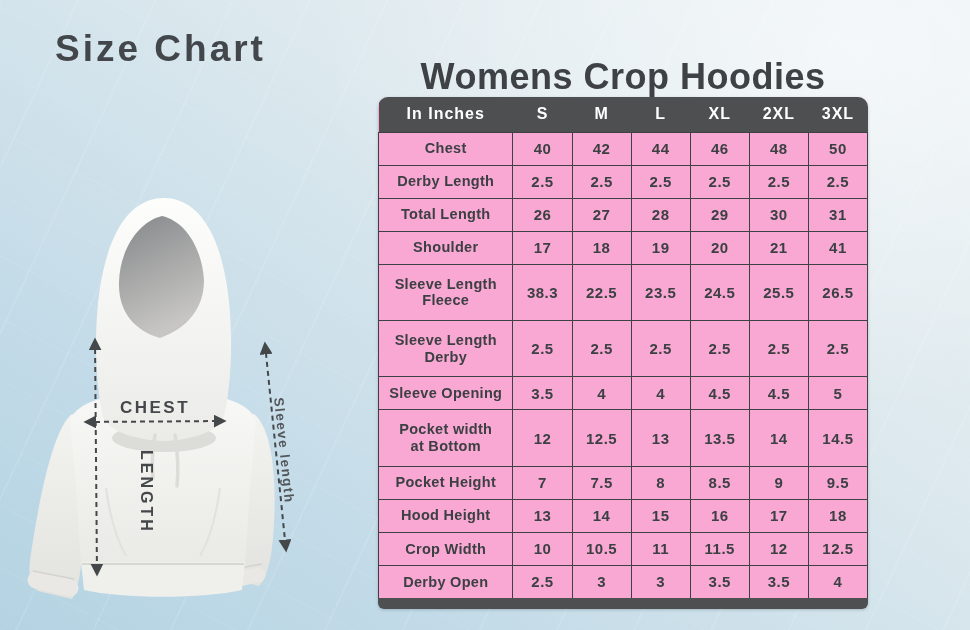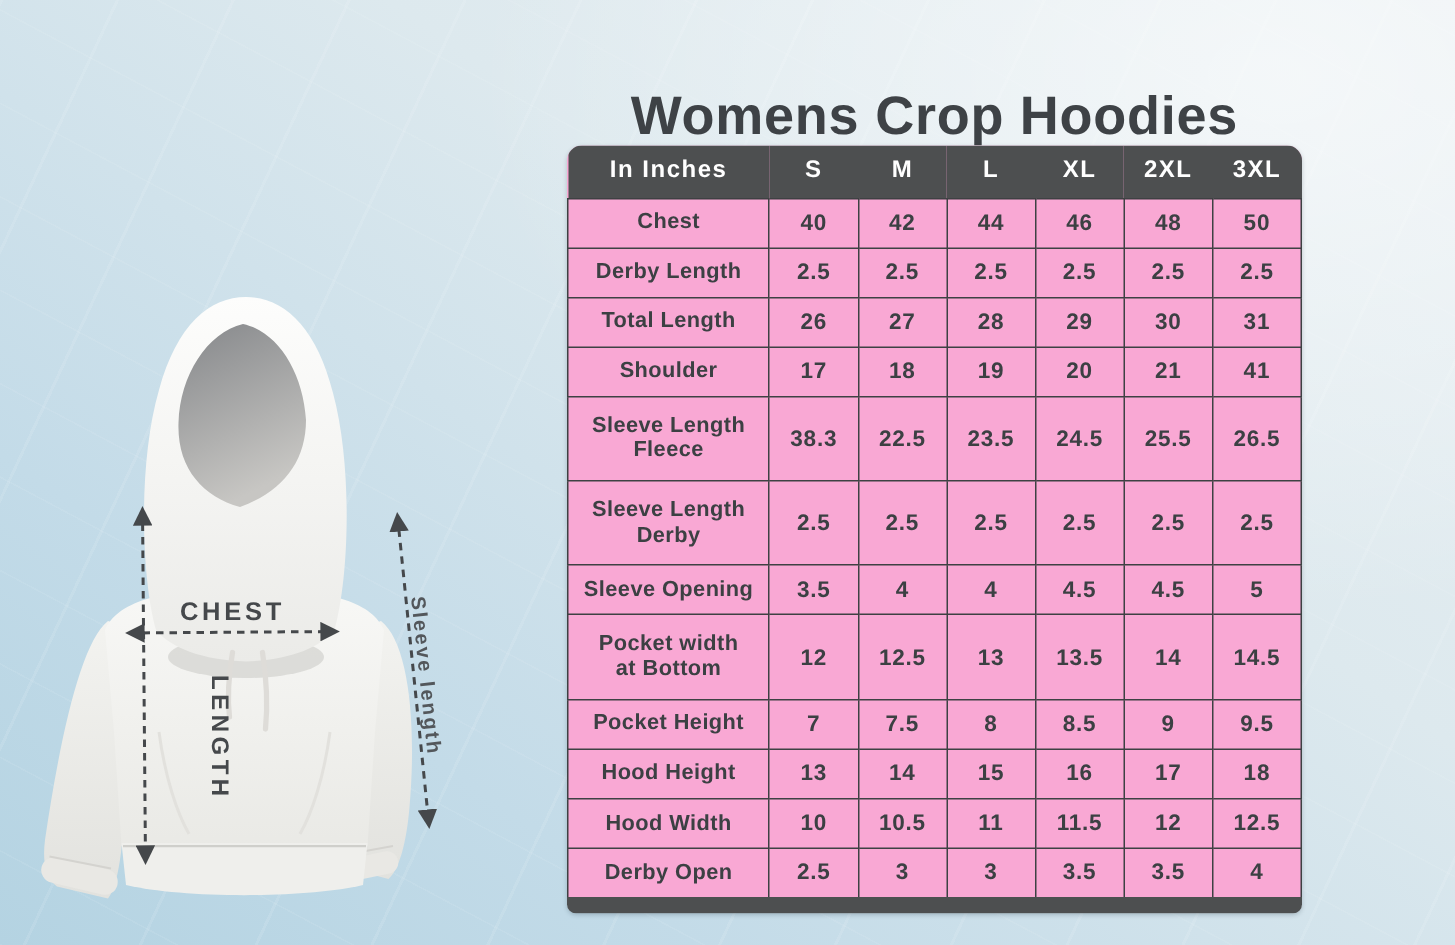--- a/index.html
+++ b/index.html
@@ -62,20 +62,21 @@
 
   .hoodie-figure{position:absolute;left:8px;top:188px;width:332px;height:442px;}
   svg text{font-family:"Liberation Sans", sans-serif;}
   .measure-label{fill:var(--arrow);font-weight:700;}
 </style>
 </head>
 <body>
 
 <div class="stage">
 
+  <div class="size-chart-title">Size Chart</div>
 
   <div class="hoodie-figure">
     <svg width="332" height="442" viewBox="0 0 332 442">
       <defs>
         <linearGradient id="gBody" x1="0" y1="0" x2="0" y2="1">
           <stop offset="0" stop-color="#f8f8f6"></stop>
             <stop offset="1" stop-color="#e9e9e5"></stop>
         </linearGradient>
         <linearGradient id="gSleeve" x1="0" y1="0" x2="0" y2="1">
           <stop offset="0" stop-color="#f3f3f0"></stop>
@@ -242,21 +243,21 @@
           <tr>
             <th>Hood Height</th>
             <td>13</td>
             <td>14</td>
             <td>15</td>
             <td>16</td>
             <td>17</td>
             <td>18</td>
           </tr>
           <tr>
-            <th>Hood Width</th>
+            <th>Crop Width</th>
             <td>10</td>
             <td>10.5</td>
             <td>11</td>
             <td>11.5</td>
             <td>12</td>
             <td>12.5</td>
           </tr>
           <tr>
             <th>Derby Open</th>
             <td>2.5</td>

